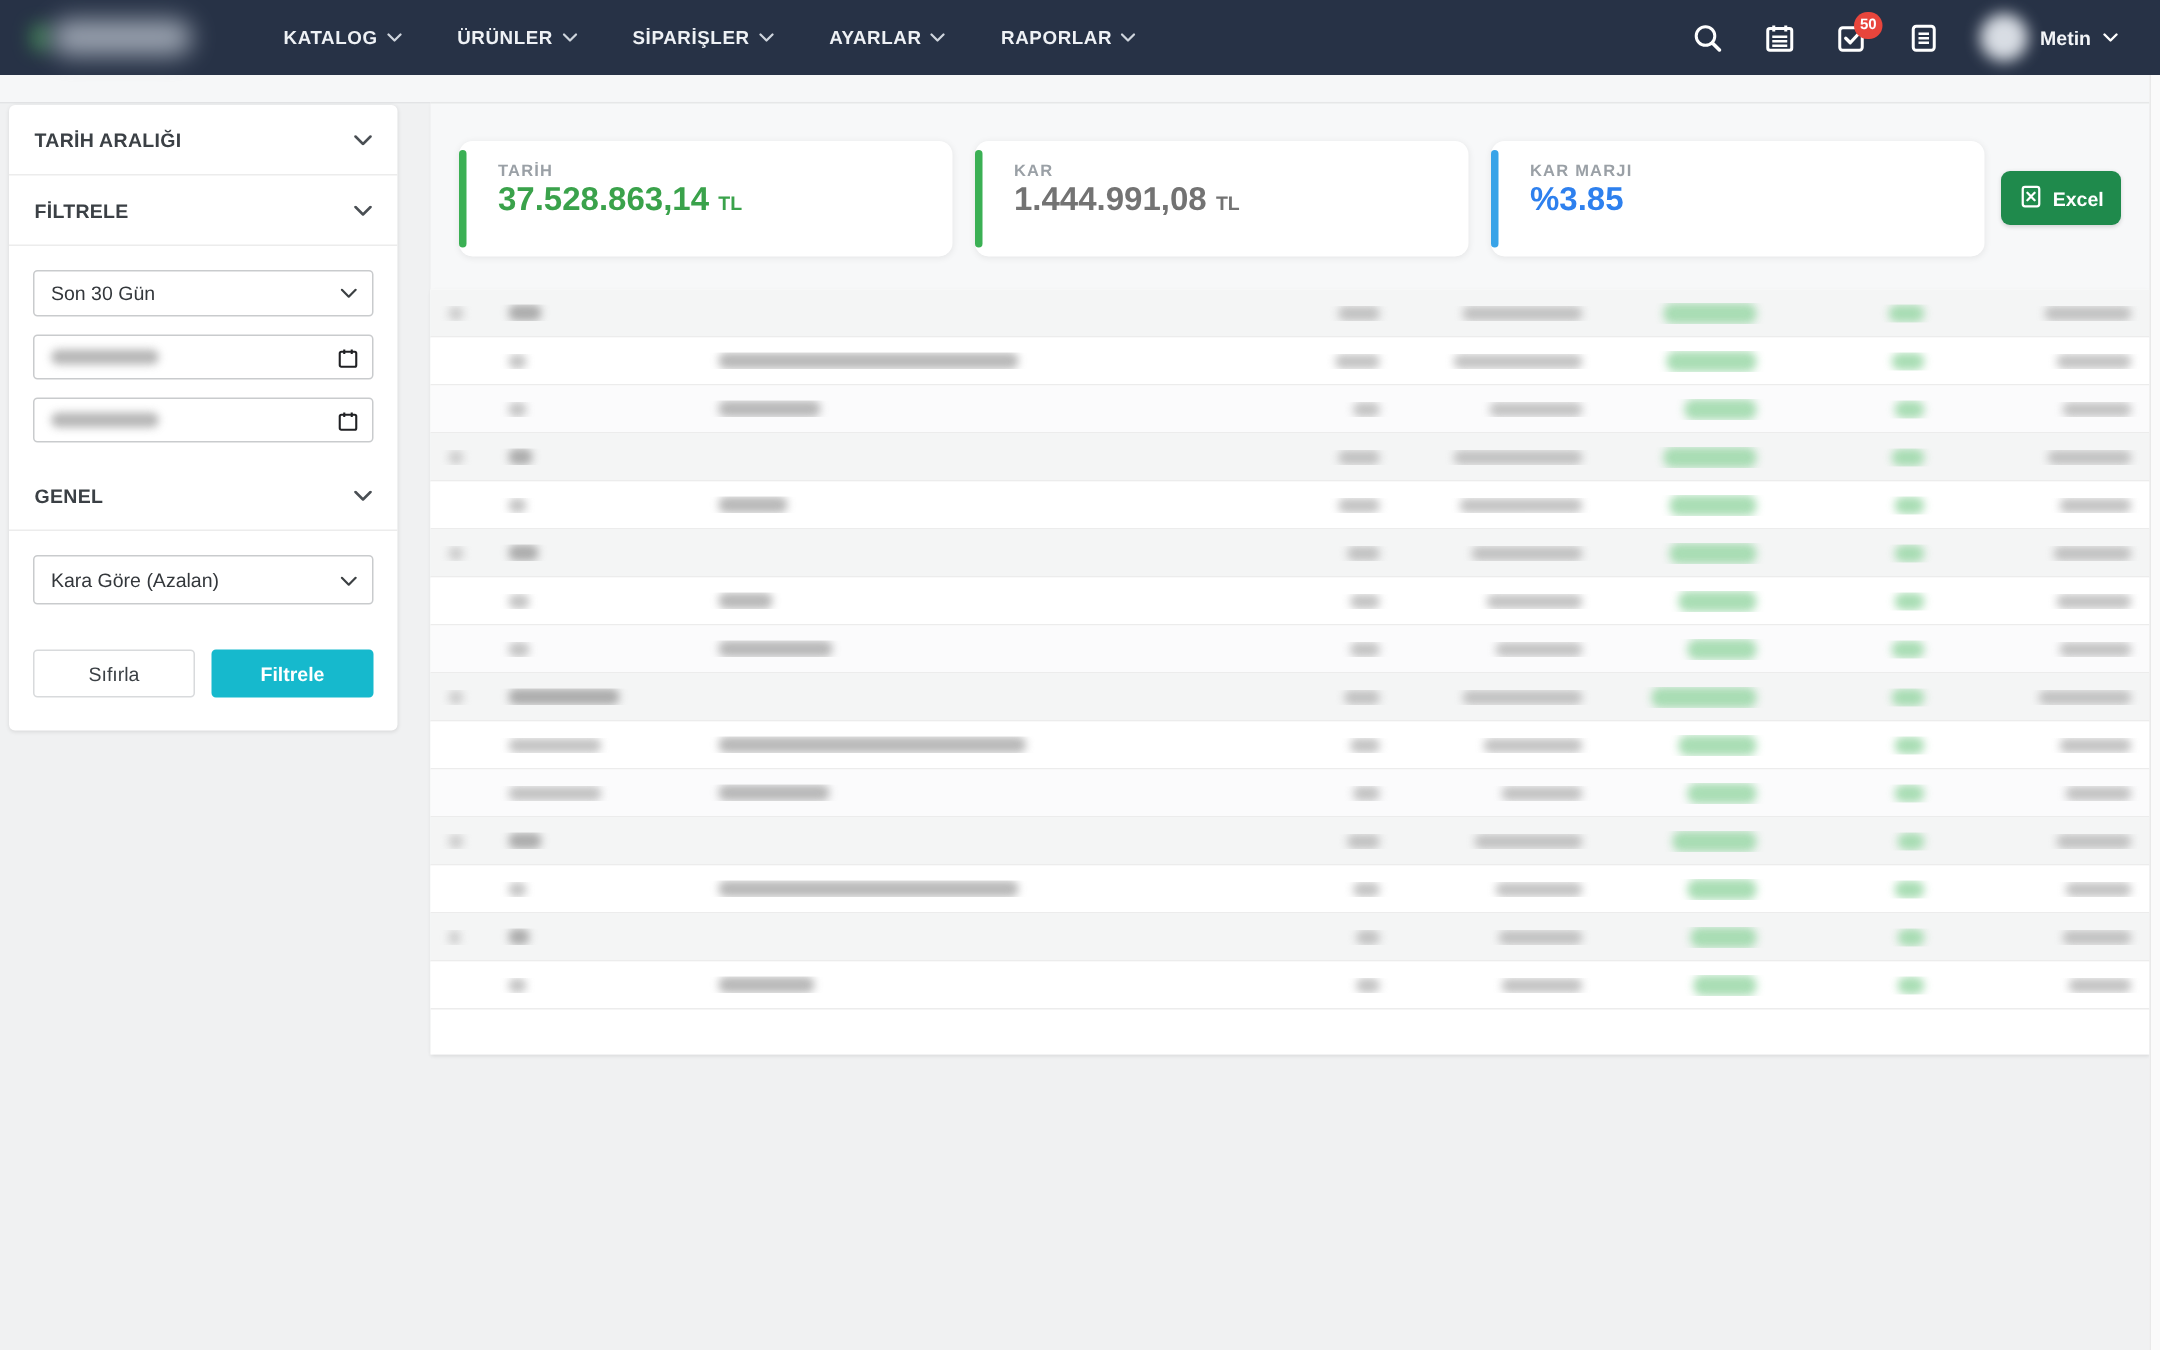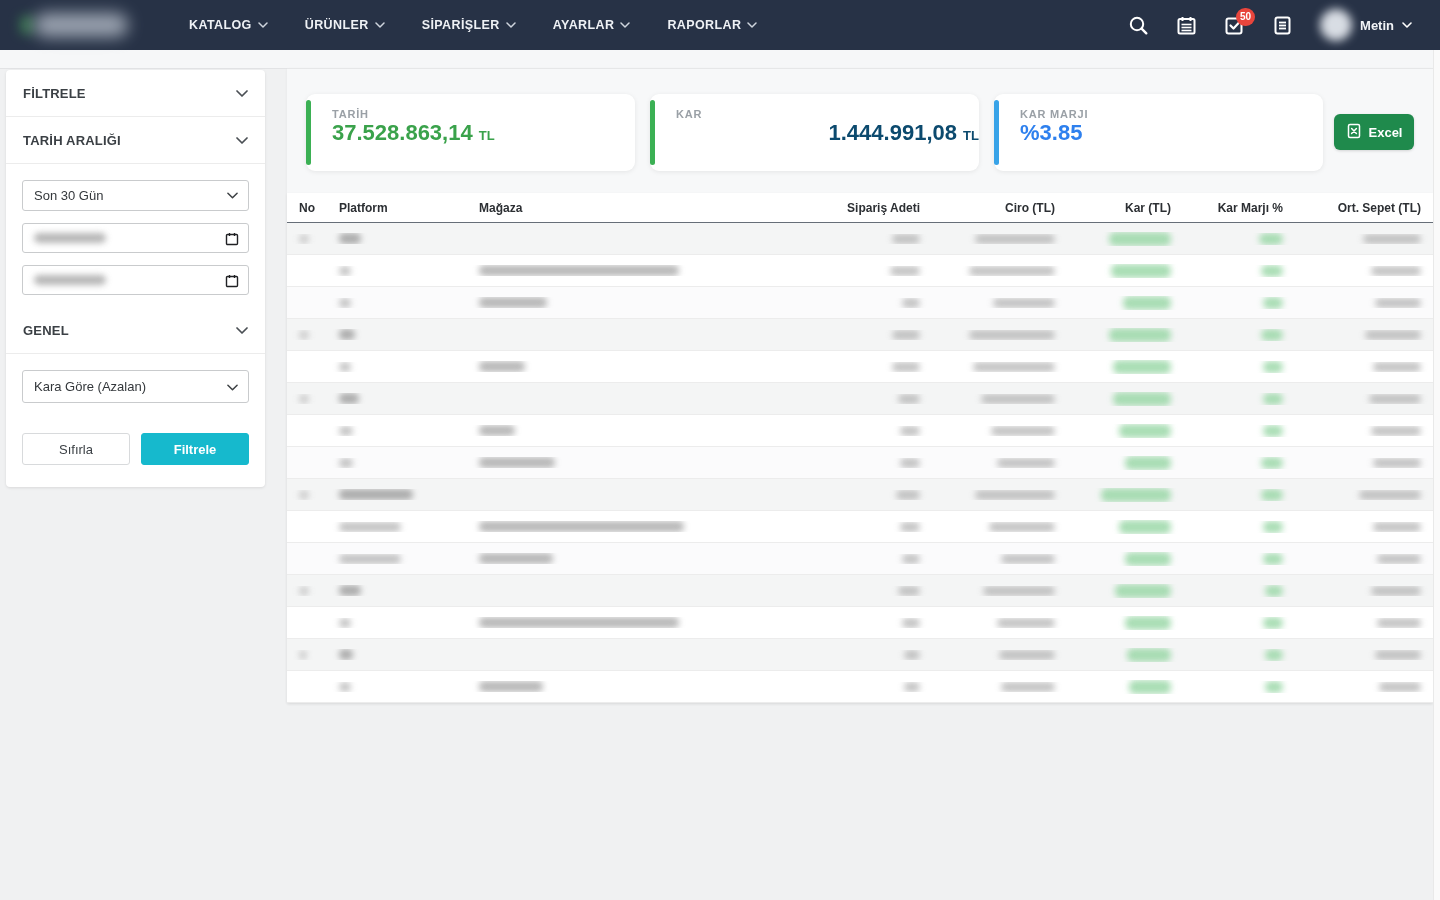--- a/index.html
+++ b/index.html
@@ -192,29 +192,29 @@
           </svg>
       </span>
     </div>
   </div>
 </header>
 
 <div class="subheader"></div>
 
 <aside class="sidebar">
   <div class="side-section">
-    <span class="side-label">FİLTRELE</span>
+    <span class="side-label">TARİH ARALIĞI</span>
     <span class="side-chev">
       <svg width="12" height="7" viewBox="0 0 12 7">
           <polyline points="1,1 6,6 11,1" fill="none" stroke="#4a4f54" stroke-width="1.7" stroke-linecap="round" stroke-linejoin="round"></polyline>
         </svg>
     </span>
   </div>
   <div class="side-section">
-    <span class="side-label">TARİH ARALIĞI</span>
+    <span class="side-label">FİLTRELE</span>
     <span class="side-chev">
       <svg width="12" height="7" viewBox="0 0 12 7">
           <polyline points="1,1 6,6 11,1" fill="none" stroke="#4a4f54" stroke-width="1.7" stroke-linecap="round" stroke-linejoin="round"></polyline>
         </svg>
     </span>
   </div>
 
   <div class="side-controls">
     <div class="fakeselect">
       <span>Son 30 Gün</span>
@@ -275,49 +275,39 @@
 <main class="main-panel">
   <div class="cards-row">
     <div class="card card-1">
       <div class="accent" style="background: rgb(59, 176, 84);"></div>
       <div class="card-label">TARİH</div>
       <div class="card-value" style="color: rgb(58, 162, 75);"><span>37.528.863,14</span> <span class="card-unit">TL</span></div>
     </div>
     <div class="card card-2">
       <div class="accent" style="background: rgb(59, 176, 84);"></div>
       <div class="card-label">KAR</div>
-      <div class="card-value" style="color: #0c4a6e; text-align: right;"><span>1.444.991,08</span> <span class="card-unit">TL</span></div>
+      <div class="card-value" style="color: #737373;"><span>1.444.991,08</span> <span class="card-unit">TL</span></div>
     </div>
     <div class="card card-3">
       <div class="accent" style="background: rgb(56, 163, 232);"></div>
       <div class="card-label">KAR MARJI</div>
       <div class="card-value" style="color: rgb(46, 128, 238);"><span>%3.85</span></div>
     </div>
     <div class="excel-btn">
       <span>
         <svg width="16" height="16" viewBox="0 0 16 16">
             <rect x="2.5" y="1.5" width="11" height="13" rx="1.5" fill="none" stroke="#ffffff" stroke-width="1.5"></rect>
             <path d="M5.6 5.5 L10.4 10.5 M10.4 5.5 L5.6 10.5" stroke="#ffffff" stroke-width="1.5" stroke-linecap="round"></path>
           </svg>
       </span>
       <span>Excel</span>
     </div>
   </div>
 
   <div class="table-card">
-    <div class="thead" id="thead">
-        <div class="th c0">No</div>
-        <div class="th c1">Platform</div>
-        <div class="th c2">Mağaza</div>
-        <div class="th c3">Sipariş Adeti</div>
-        <div class="th c4">Ciro (TL)</div>
-        <div class="th c5">Kar (TL)</div>
-        <div class="th c6">Kar Marjı %</div>
-        <div class="th c7">Ort. Sepet (TL)</div>
-      </div>
     <div id="tbody">
         <div class="tr group">
           <div class="td c0">
             <span class="blob id" style="width: 10px;"></span>
           </div>
           <div class="td c1">
             <span class="blob plat" style="width: 22px;"></span>
           </div>
           <div class="td c2"></div>
           <div class="td c3">

